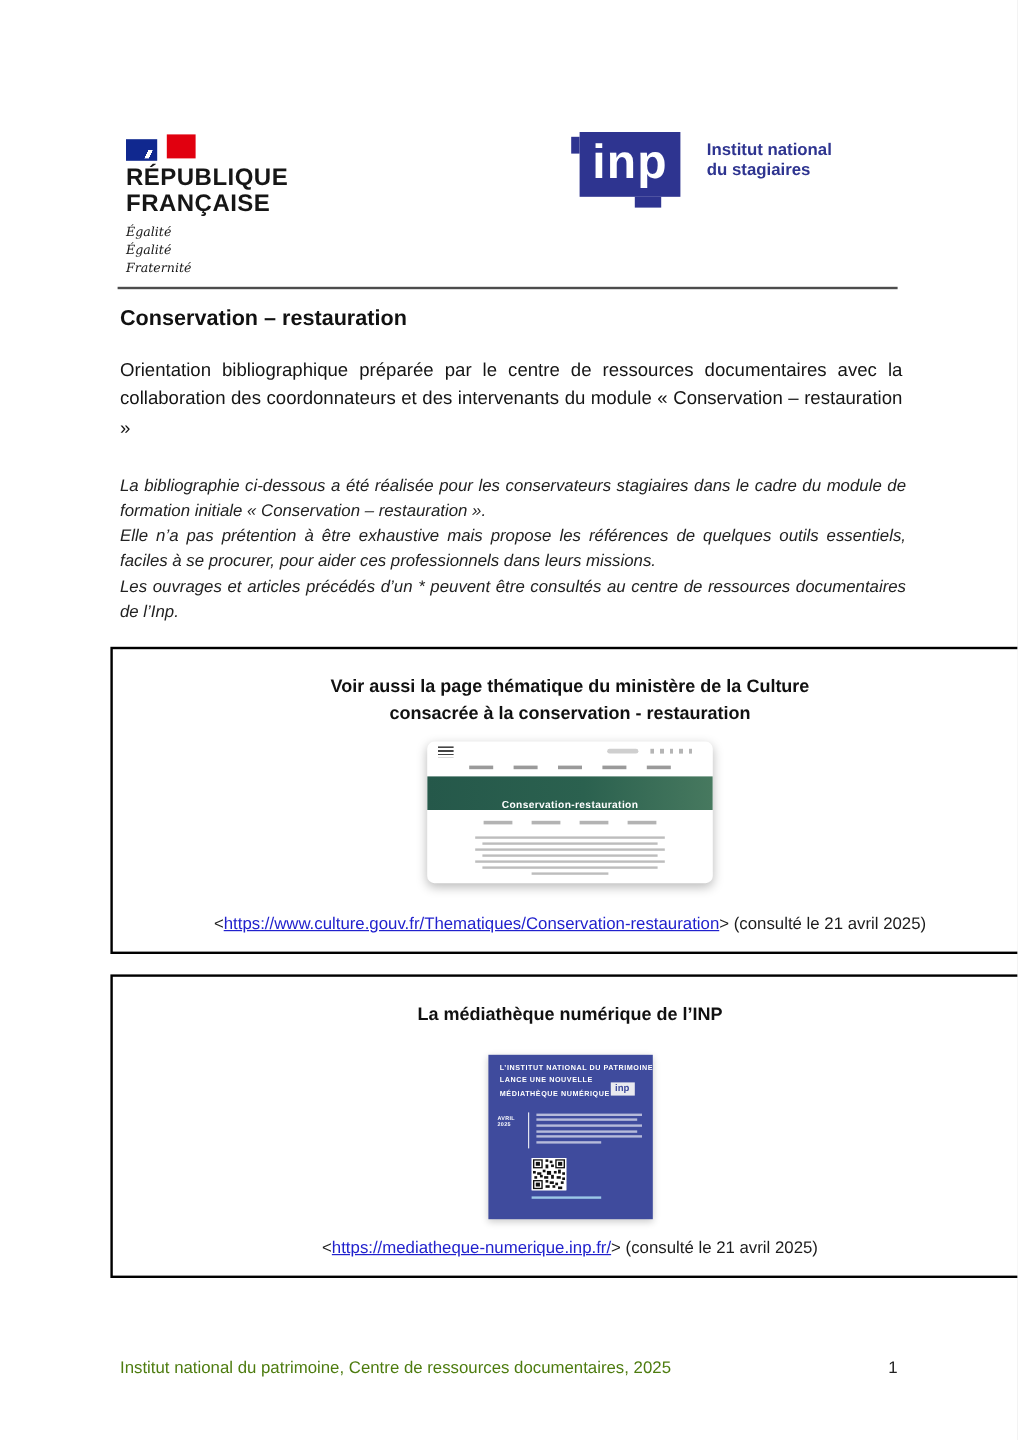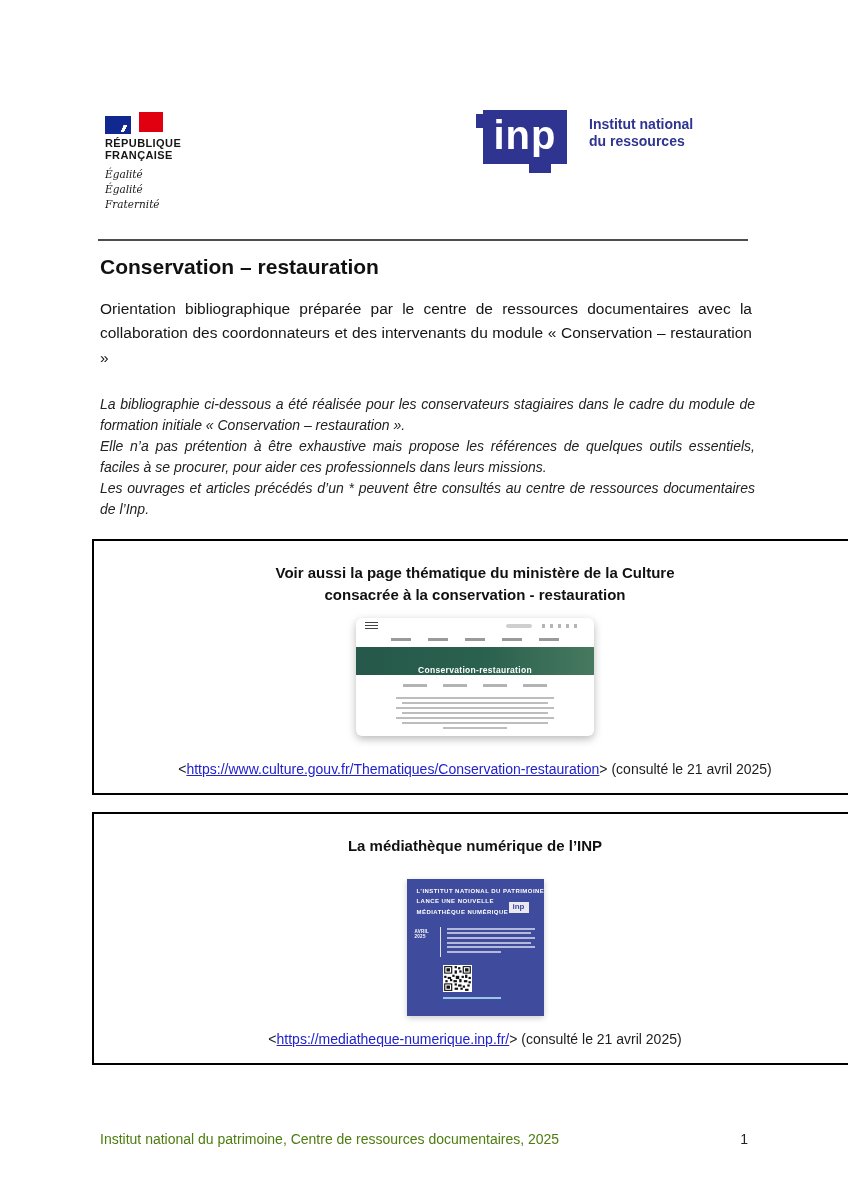--- a/index.html
+++ b/index.html
@@ -10,35 +10,35 @@
     font-family:"Liberation Sans", sans-serif; color:#1a1a1a;
   }
 
   
   .rf-logo { position:absolute; left:105px; top:112px; width:140px; }
   .rf-flag { position:relative; width:60px; height:22px; margin-bottom:3px; }
   .rf-flag .blue { position:absolute; left:0; top:4px; width:26px; height:18px; background:#10288f; }
   .rf-flag .blue::after { content:""; position:absolute; right:2px; bottom:2px; width:10px; height:7px;
     background:linear-gradient(115deg, transparent 35%, #fff 36%, #fff 62%, transparent 63%); }
   .rf-flag .red { position:absolute; left:34px; top:0; width:24px; height:20px; background:#e1000f; }
-  .rf-name { font-weight:bold; font-size:11px; line-height:1.12; letter-spacing:0.4px; color:#161616; }
+  .rf-name { font-weight:bold; font-size:20px; line-height:1.12; letter-spacing:0.4px; color:#161616; }
   .rf-motto { margin-top:5px; font-family:"DejaVu Serif", serif; font-style:italic;
     font-size:10.5px; line-height:1.45; color:#161616; }
 
   .inp-logo { position:absolute; left:483px; top:110px; display:flex; align-items:flex-start; }
   .inp-box { position:relative; width:84px; height:54px; background:#2e3490;
     display:flex; align-items:center; justify-content:center; }
   .inp-box::before { content:""; position:absolute; left:-7px; top:4px; width:7px; height:14px; background:#2e3490; }
   .inp-box::after { content:""; position:absolute; left:46px; bottom:-9px; width:22px; height:9px; background:#2e3490; }
   .inp-box span { color:#ffffff; font-size:40px; font-weight:bold; letter-spacing:1px; line-height:1; padding-bottom:4px; }
   .inp-name { margin-left:22px; margin-top:6px; color:#2e3490; font-size:14px; font-weight:600; line-height:1.2; }
 
   
   .rule { position:absolute; left:98px; top:239px; width:650px; height:2px; background:#4d4d4d; }
-  .doc-title { position:absolute; left:100px; top:255px; font-size:21px; font-weight:bold; color:#111; }
+  .doc-title { position:absolute; left:100px; top:255px; font-size:18px; font-weight:bold; color:#111; }
   .intro { position:absolute; left:100px; top:297px; width:652px;
     font-size:15.5px; line-height:1.58; text-align:justify; color:#151515; }
   .note { position:absolute; left:100px; width:655px;
     font-style:italic; font-size:14px; line-height:1.5; text-align:justify; color:#222; }
   .note1 { top:394px; }
   .note2 { top:478px; }
 
   
   .frame { position:absolute; left:92px; width:766px; border:2px solid #000; background:#fff; }
   .box1 { top:539px; height:256px; }
@@ -111,21 +111,21 @@
       <span>Fraternité</span>
     </div>
   </div>
 
   <div class="inp-logo">
     <div class="inp-box">
       <span>inp</span>
     </div>
     <div class="inp-name">
       <span>Institut national</span><br>
-      <span>du ressources</span>
+      <span>du stagiaires</span>
     </div>
   </div>
 
   <div class="rule"></div>
 
   <h1 class="doc-title">Conservation – restauration</h1>
 
   <p class="intro">Orientation bibliographique préparée par le centre de ressources documentaires avec la collaboration des coordonnateurs et des intervenants du module « Conservation – restauration »</p>
 
   <p class="note note2">Les ouvrages et articles précédés d’un * peuvent être consultés au centre de ressources documentaires de l’Inp.</p>

